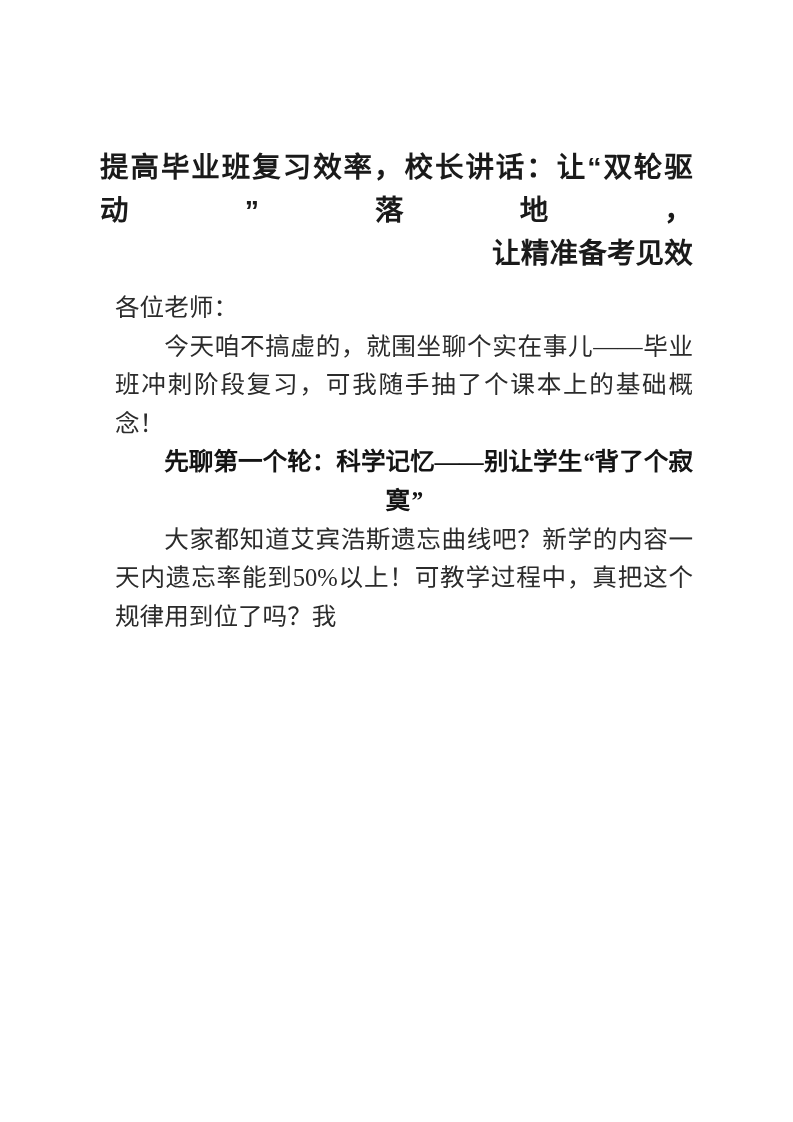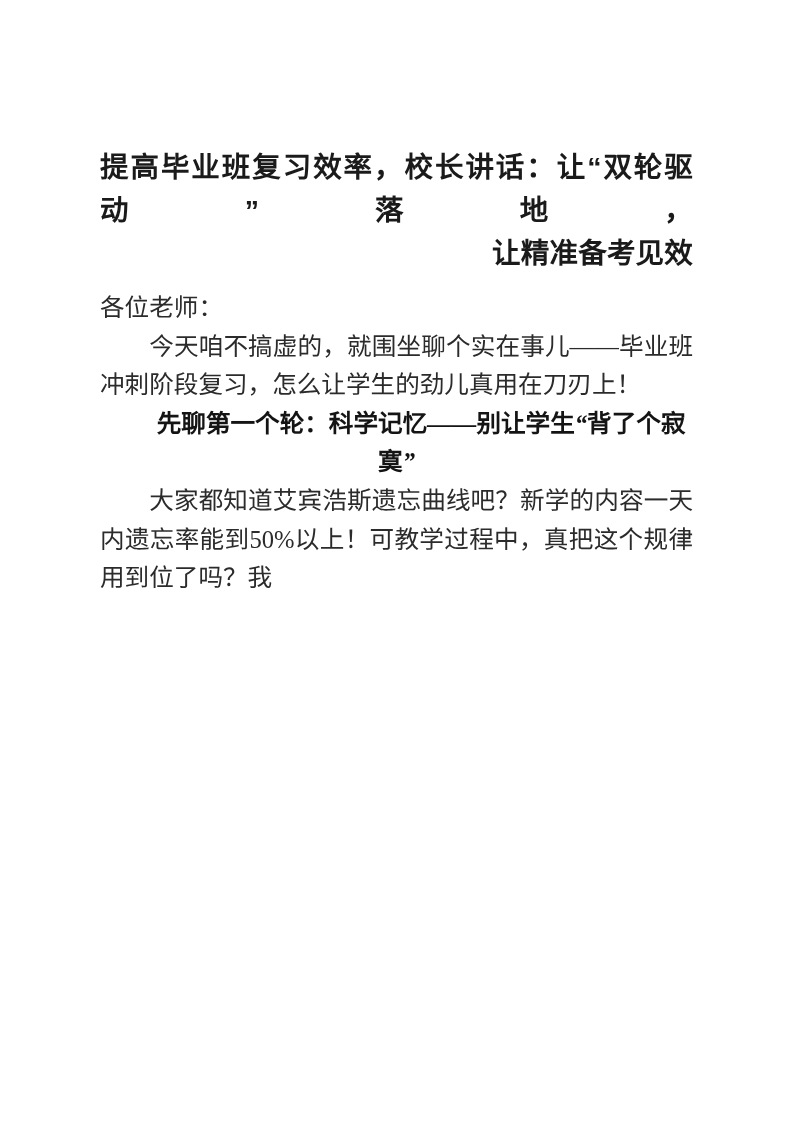--- a/index.html
+++ b/index.html
@@ -75,37 +75,38 @@
     color: #141414;
     font-weight: bold;
     margin: 0;
     text-indent: 49.2px;
     text-align: center;
     font-style: italic;
   }
   
   .para, .sub-heading {
     font-synthesis: weight;
+    margin-left: 15px;
   }
 </style>
 </head>
 <body>
 
 <div id="page">
 
   <div id="content">
 
     <h1 class="doc-title">
       <span class="t-line t-line-1">提高毕业班复习效率，校长讲话：让“双轮驱动”落地，</span>
       <span class="t-line t-line-2">让精准备考见效</span>
     </h1>
 
     <p class="para salutation">各位老师：</p>
 
-    <p class="para indent2">今天咱不搞虚的，就围坐聊个实在事儿——毕业班冲刺阶段复习，怎么让学生的劲儿真用在刀刃上！</p>
+    <p class="para indent2">今天咱不搞虚的，就围坐聊个实在事儿——毕业班冲刺阶段复习，可我随手抽了个课本上的基础概念！</p>
 
 
 
     <p class="sub-heading">先聊第一个轮：科学记忆——别让学生“背了个寂寞”</p>
 
     <p class="para indent2">大家都知道艾宾浩斯遗忘曲线吧？新学的内容一天内遗忘率能到50%以上！可教学过程中，真把这个规律用到位了吗？我</p>
 
   </div>
 </div>
 

